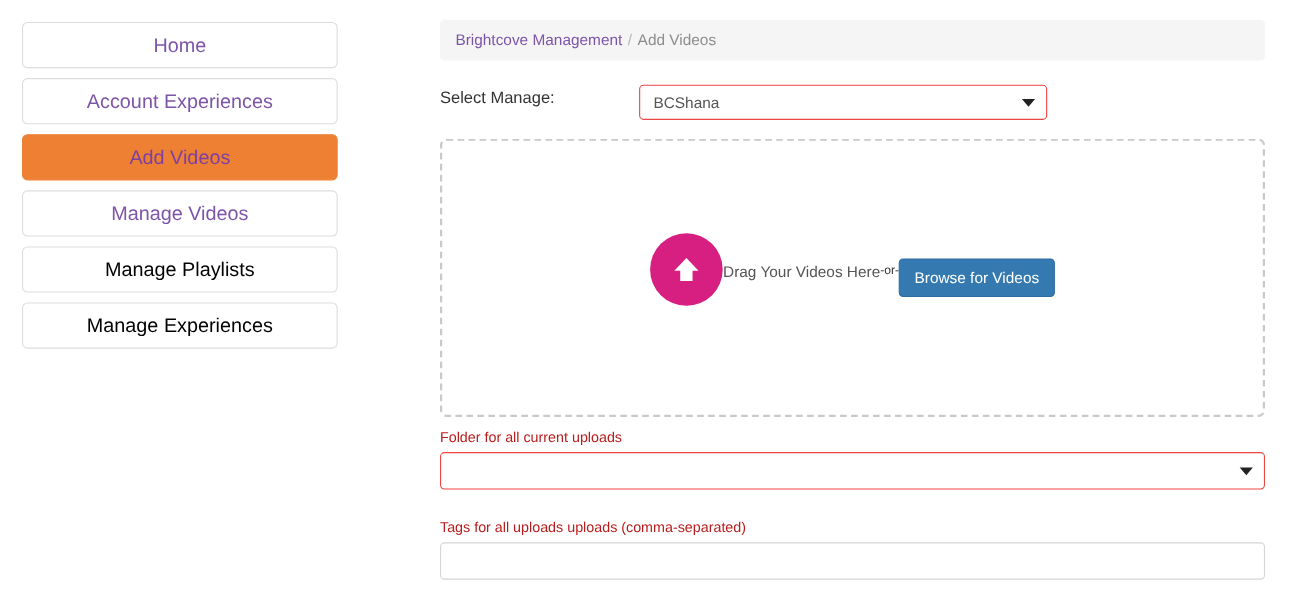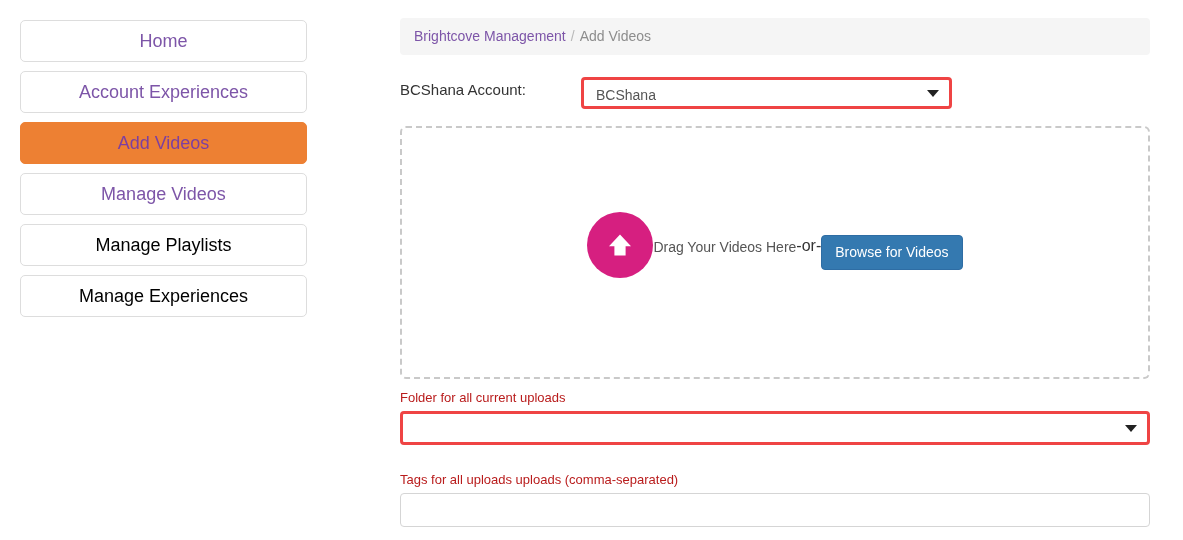--- a/index.html
+++ b/index.html
@@ -92,21 +92,21 @@
   #account-label {
     position: absolute;
     left: 0;
     top: 4px;
     font-size: 15px;
     color: #333333;
     white-space: nowrap;
   }
   .select-box {
     position: relative;
-    border: 3px solid #ef4444;
+    border: 1px solid #ef4444;
     border-radius: 4px;
     background: #ffffff;
     height: 32px;
     line-height: 30px;
     font-size: 14px;
     color: #555555;
     padding: 0 28px 0 12px;
     cursor: pointer;
     white-space: nowrap;
     overflow: hidden;
@@ -151,21 +151,21 @@
     align-items: center;
     justify-content: center;
     margin-bottom: 16px;
   }
   #drag-text {
     font-size: 14px;
     color: #555555;
     margin-bottom: 12px;
   }
   #or-text {
-    font-size: 16px;
+    font-size: 11px;
     color: #333333;
     margin-bottom: 14px;
   }
   #browse-btn {
     background: #3479b0;
     border: 1px solid #2e6da4;
     border-radius: 4px;
     color: #ffffff;
     font-size: 14px;
     padding: 8px 13px;
@@ -212,21 +212,21 @@
     <a class="nav-btn plain" href="#">Manage Experiences</a>
   </nav>
 
   <main id="main">
 
     
     <div id="breadcrumb"><span class="crumb-link">Brightcove Management</span><span class="crumb-sep">/</span><span class="crumb-current">Add Videos</span></div>
 
     
     <div id="account-row">
-      <span id="account-label">BCShana Account:</span>
+      <span id="account-label">Select Manage:</span>
       <div id="account-select" class="select-box">
         <span>BCShana</span>
         <span class="caret"></span>
       </div>
     </div>
 
     
     <div id="dropzone">
       <div id="upload-circle">
         <svg width="34" height="34" viewBox="0 0 34 34" aria-hidden="true">

